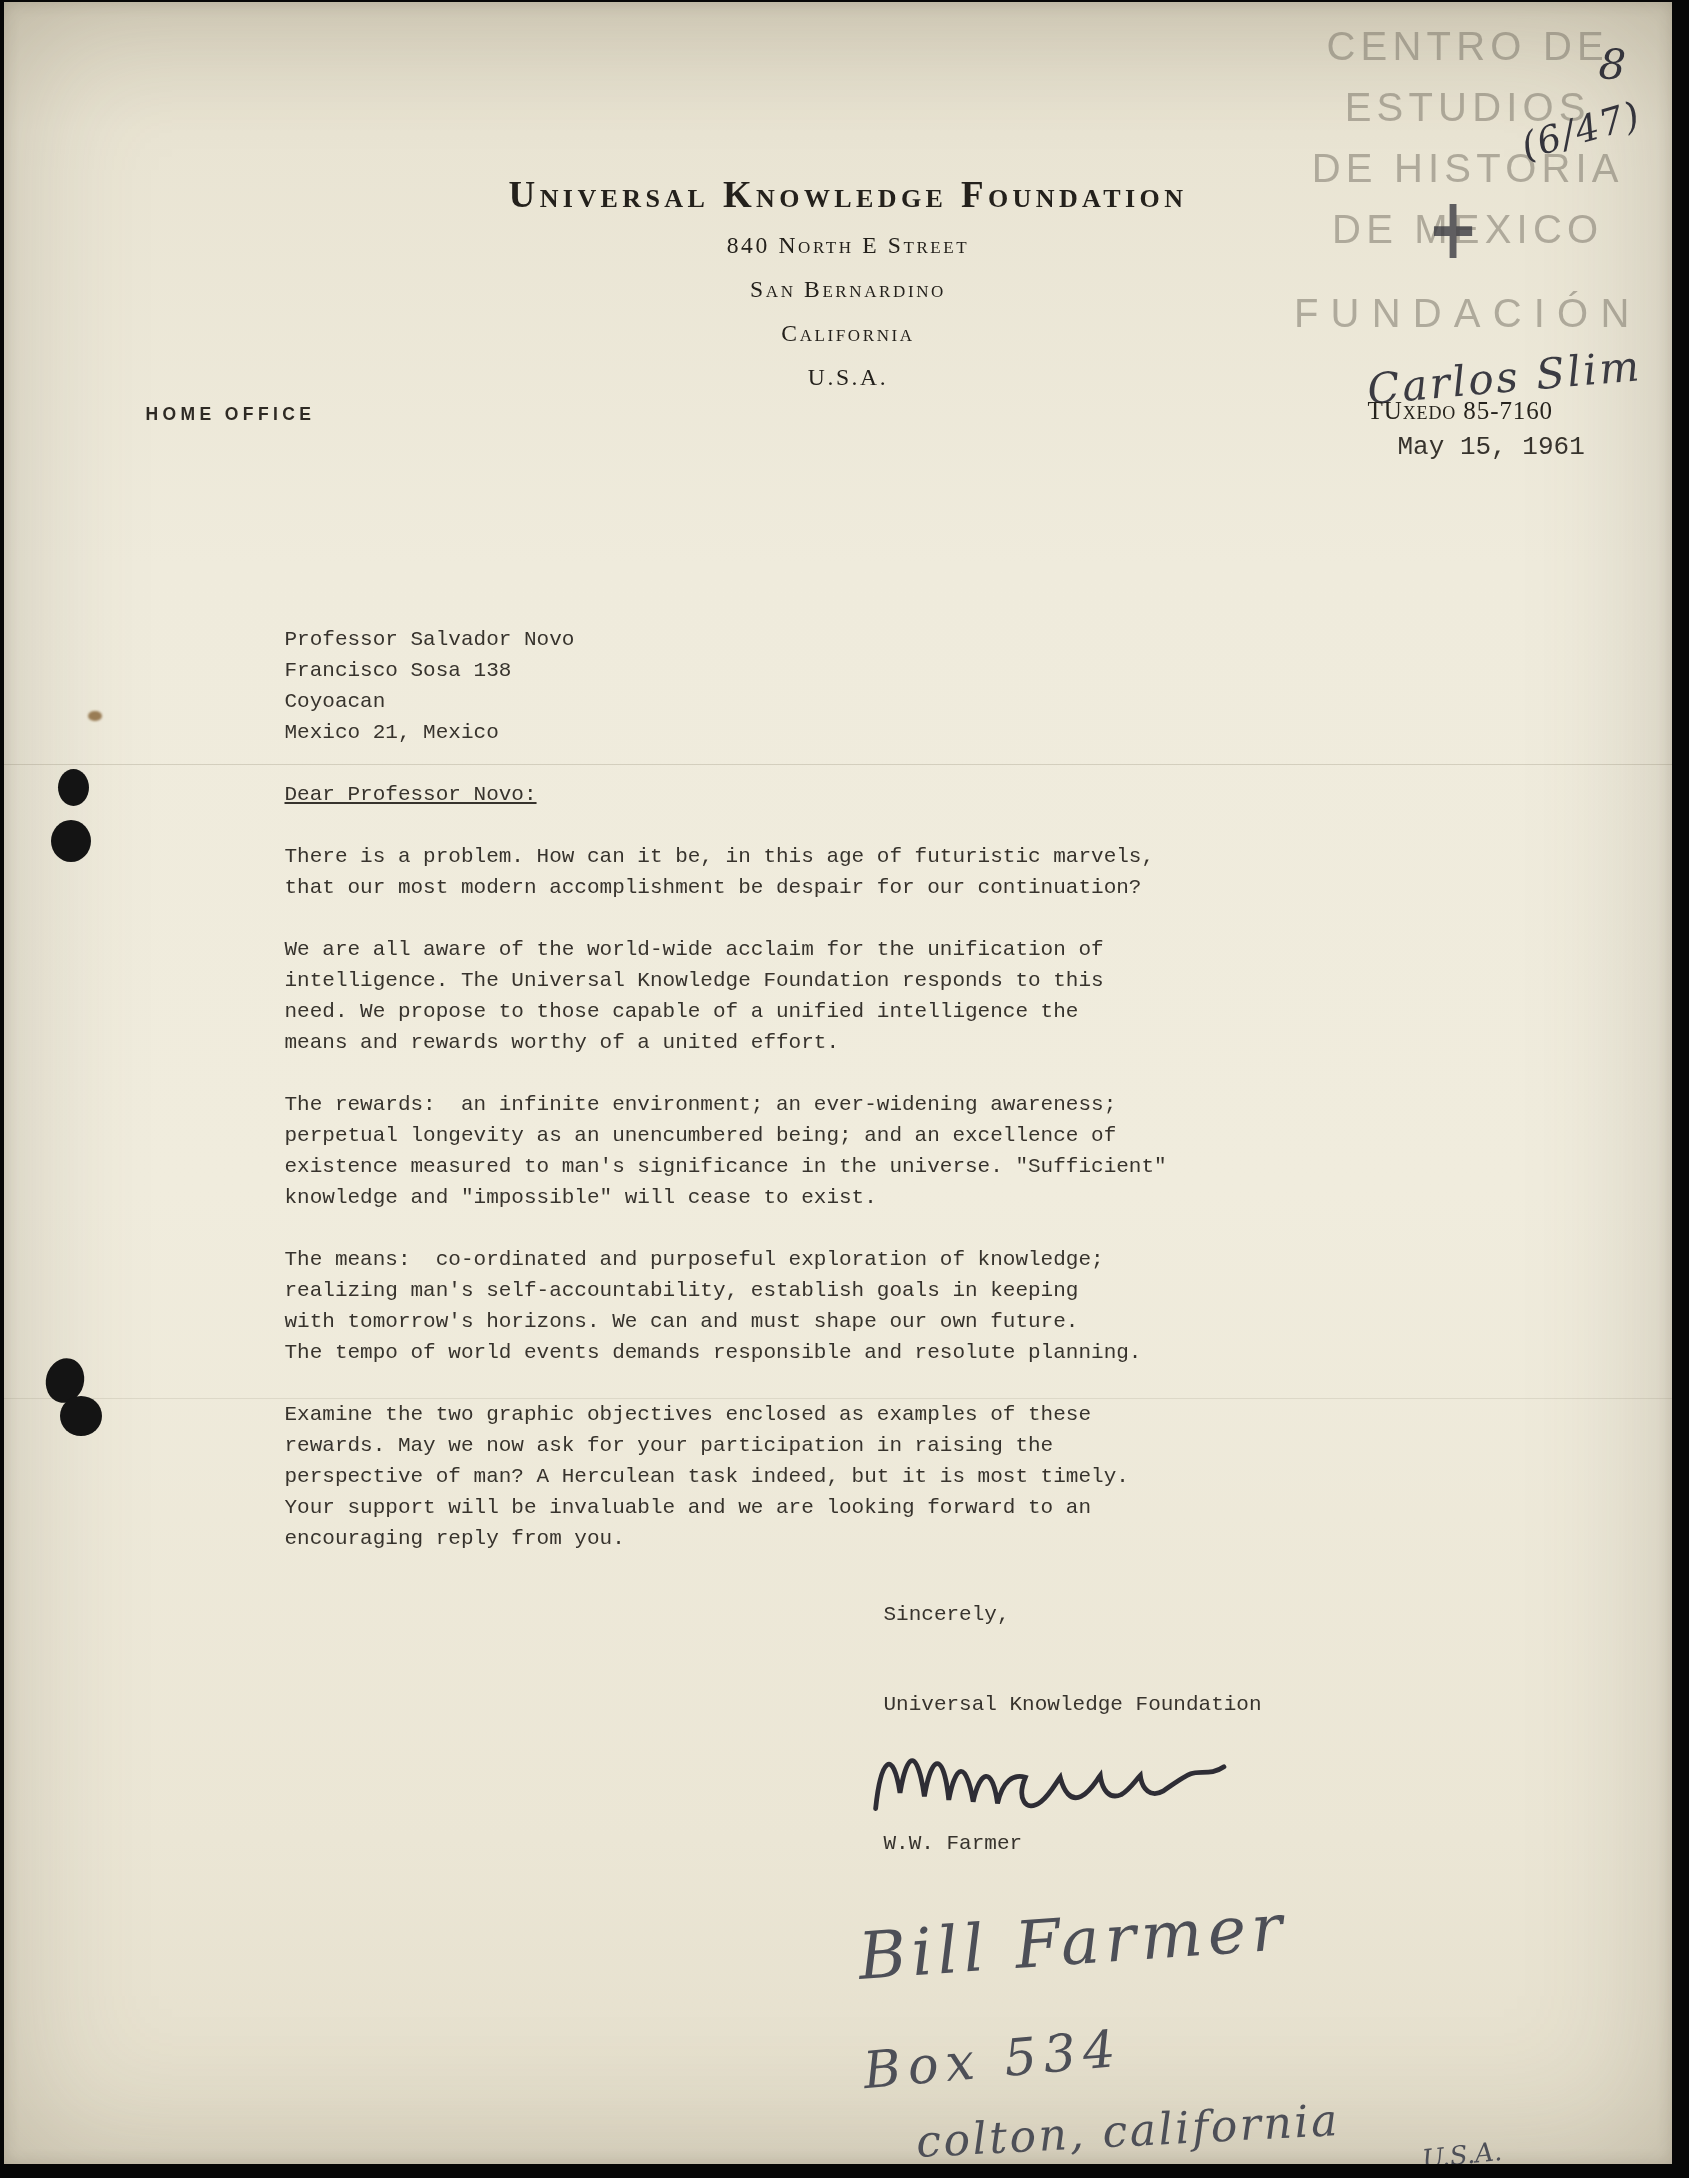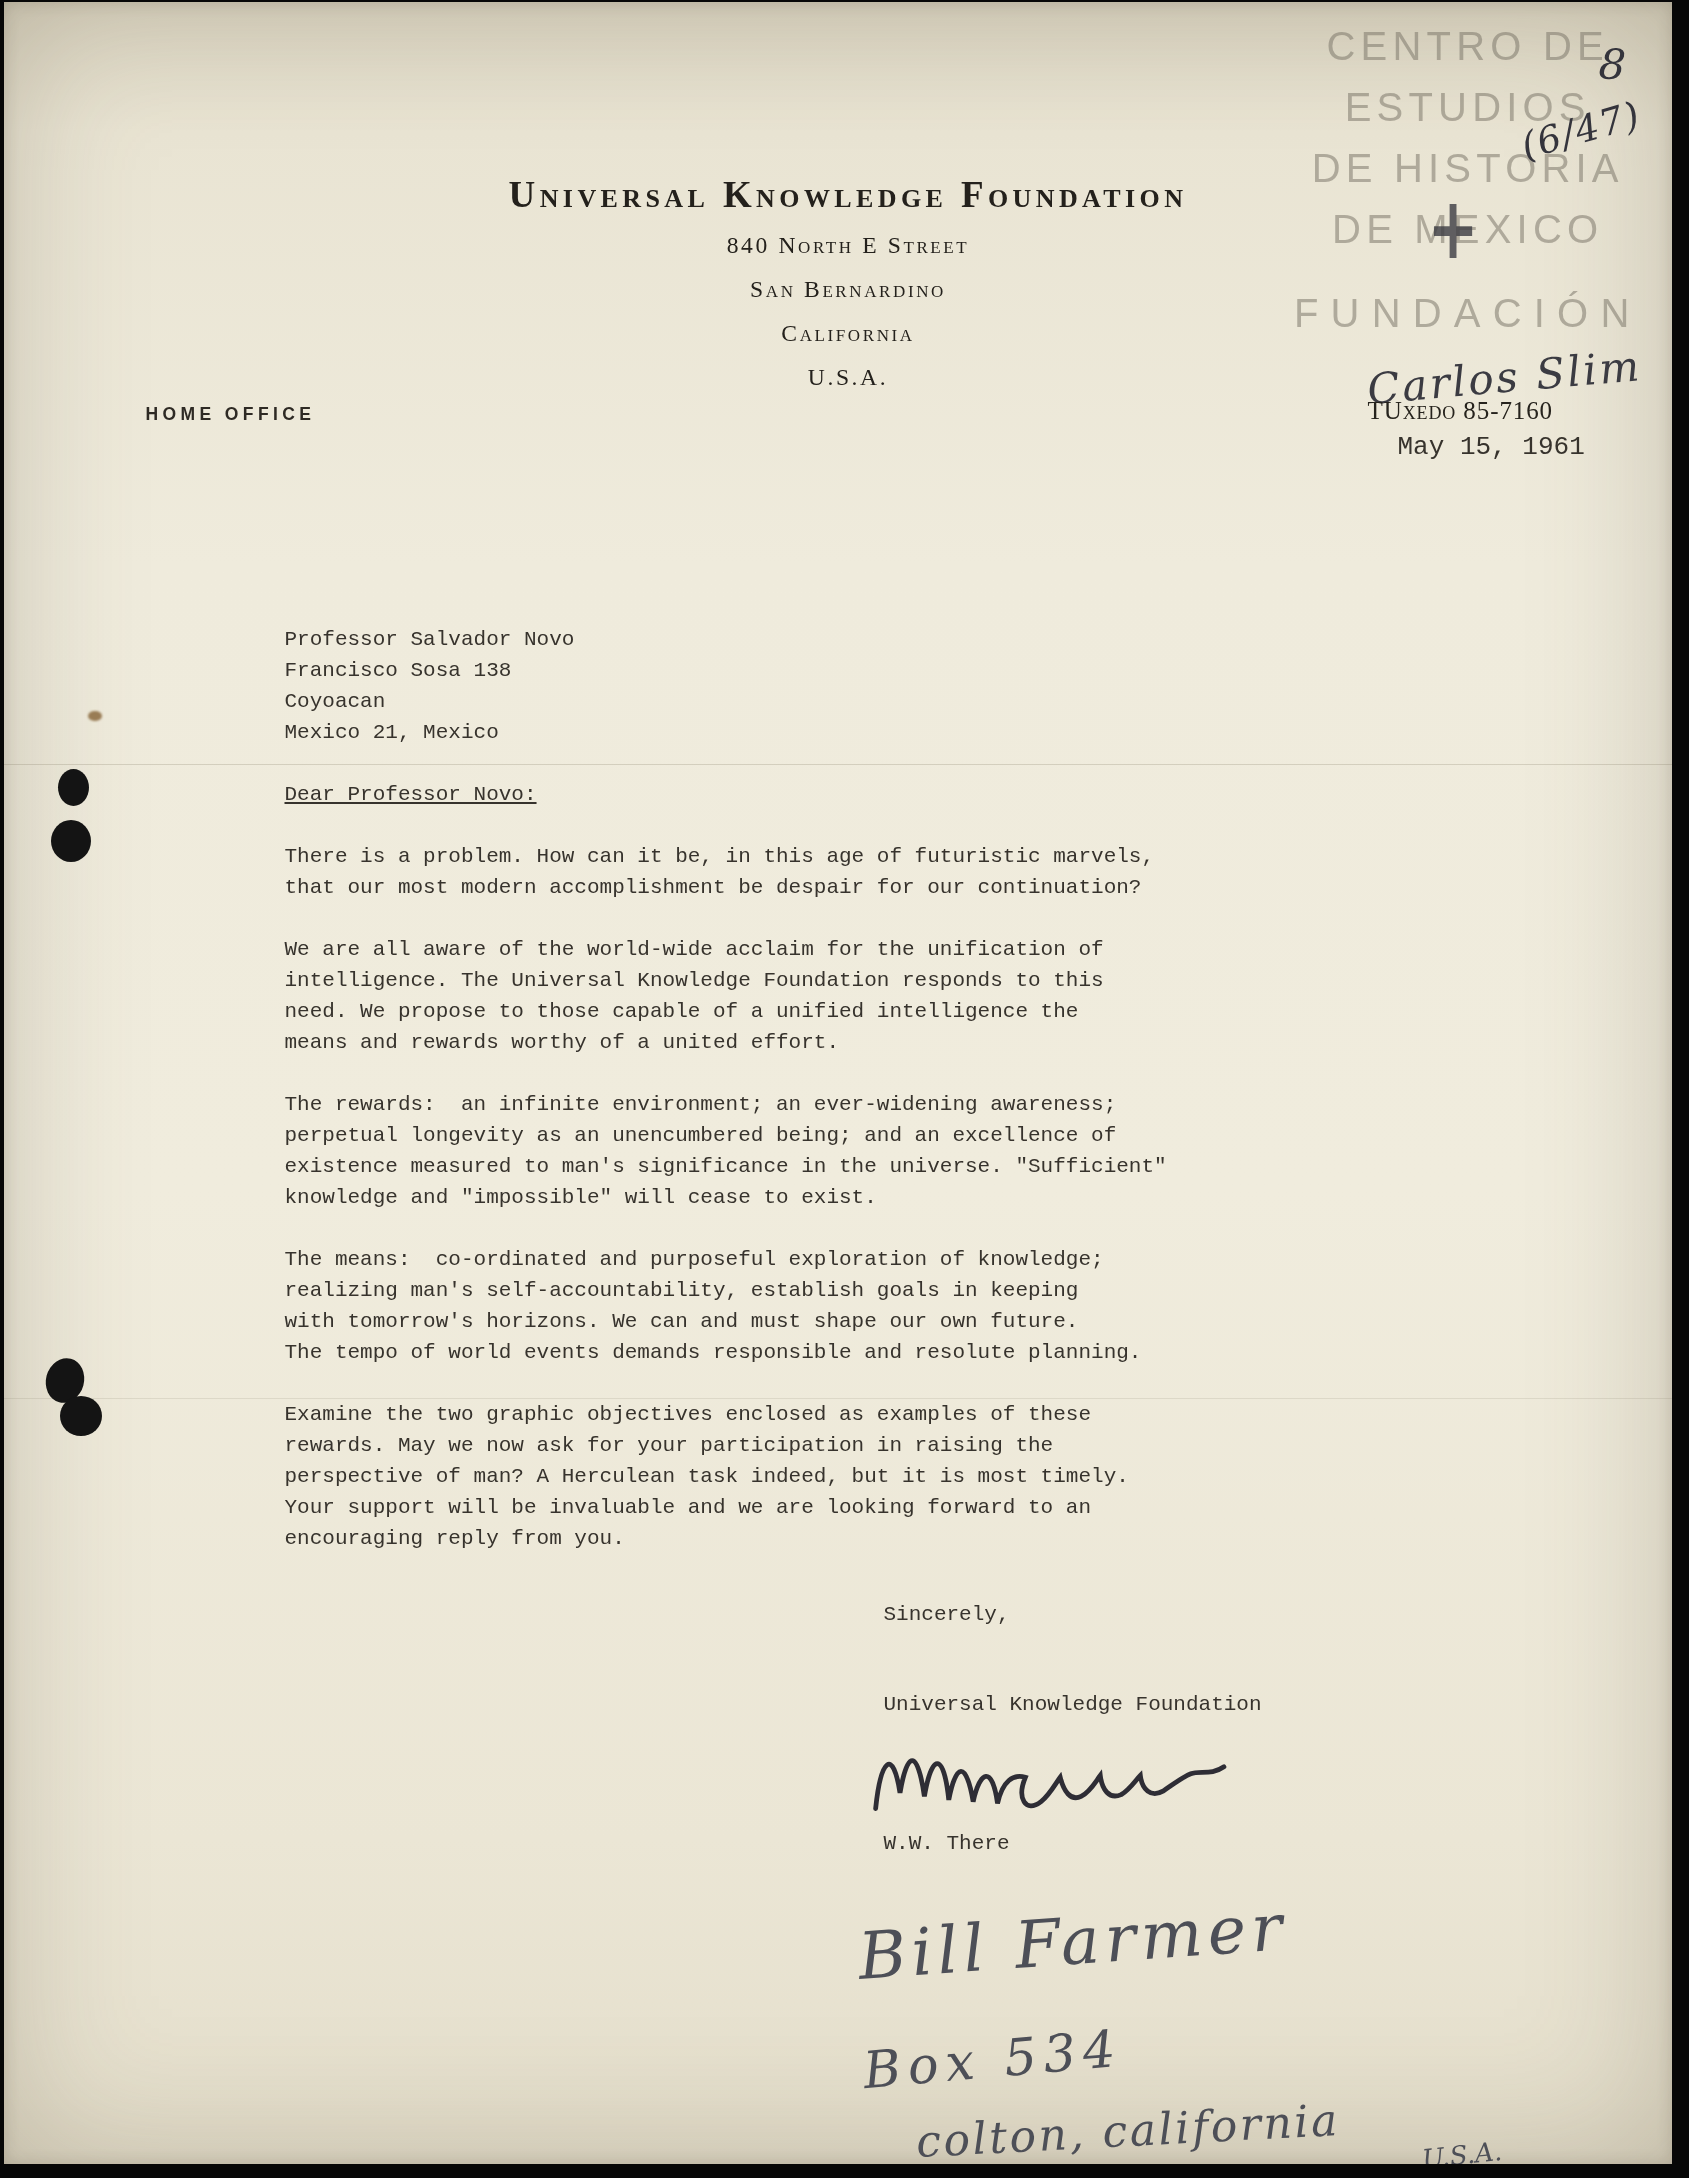--- a/index.html
+++ b/index.html
@@ -158,21 +158,21 @@
       <div class="org">Universal Knowledge Foundation</div>
       <div class="sig-wrap">
         <svg width="384" height="101" viewBox="0 0 440 116">
           <path d="M14 96 C20 38 34 26 42 78 C50 30 62 26 70 82 C78 34 92 28 98 86
                    C106 44 118 40 126 88 C134 52 148 46 154 90 C160 64 172 56 186 60
                    C176 84 186 102 204 88 C214 80 220 68 226 60 C230 76 238 88 250 82
                    C260 77 266 66 272 58 C274 74 282 86 296 80 C306 74 312 64 318 58
                    C320 74 330 84 344 76 C356 68 366 60 376 56 C386 52 400 58 414 48" fill="none" stroke="#2e2d35" stroke-width="5.5" stroke-linecap="round"></path>
         </svg>
       </div>
-      <div class="typed-name">W.W. There</div>
+      <div class="typed-name">W.W. Farmer</div>
     </div>
   </div>
 
   <div class="hand hw-name">Bill Farmer</div>
   <div class="hand hw-box">Box  534</div>
   <div class="hand hw-city">colton, california</div>
   <div class="hand hw-usa">U.S.A.</div>
 
   <div class="punch p1"></div>
   <div class="punch p2"></div>

